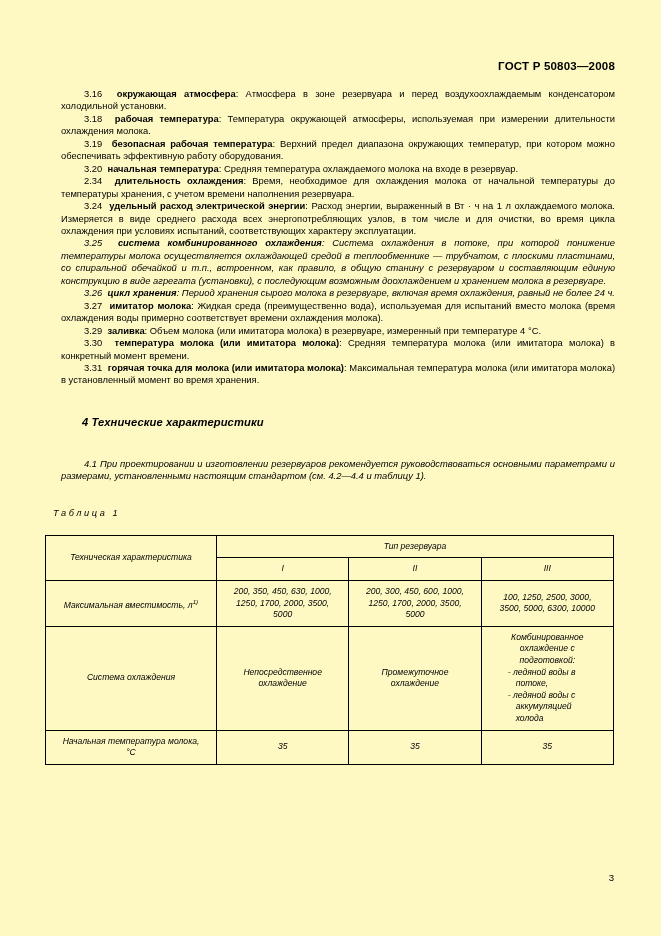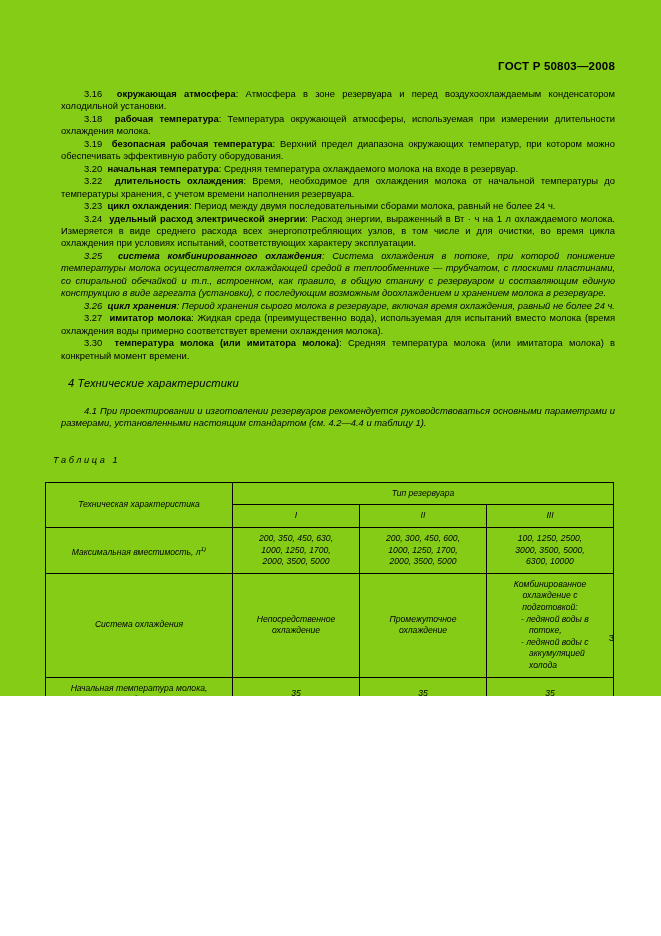--- a/index.html
+++ b/index.html
@@ -3,22 +3,22 @@
 <meta charset="utf-8">
 <style>
   html, body {
     margin: 0;
     padding: 0;
     background: #ffffff;
   }
   .page {
     position: relative;
     width: 661px;
-    height: 696px;
-    background: #84cc16;
+    height: 936px;
+    background: #fef9c3;
     font-family: "Liberation Sans", sans-serif;
     color: #000000;
     overflow: hidden;
   }
   .header {
     position: absolute;
     top: 60px;
     right: 46px;
     font-size: 11.5px;
     font-weight: bold;
@@ -42,23 +42,23 @@
     font-weight: bold;
   }
   p.ital-para {
     font-style: italic;
   }
   p.ital-para .term {
     font-weight: bold;
     font-style: italic;
   }
   h2.section {
-    margin: 0;
+    margin: 14px;
     font-size: 11.2px;
-    font-weight: normal;
+    font-weight: bold;
     font-style: italic;
     text-indent: 23px;
     letter-spacing: 0.1px;
   }
   .gap-before-h2 { height: 15px; }
   .gap-after-h2 { height: 16px; }
   .gap-before-tablecap { height: 17px; }
   .tbl-caption {
     margin: 8px;
     font-size: 9.2px;
@@ -72,21 +72,21 @@
     width: 569px;
     table-layout: fixed;
     font-size: 8.6px;
     font-style: italic;
   }
   table.spec td {
     border-left: 1px solid #000;
     border-right: 1px solid #000;
     border-top: 1px solid #000;
     border-bottom: 1px solid #000;
-    padding: 5px 20px;
+    padding: 5px 12px;
     text-align: center;
     vertical-align: middle;
     line-height: 11.6px;
   }
   td.c1 { width: 146px; }
   td.c2 { width: 120px; }
   td.c3 { width: 114px; }
   td.c4 { width: 189px; }
   td.no-bottom { border-bottom: none; }
   td.left-align {
@@ -127,36 +127,37 @@
     <p class="para"><span>3.16</span>&nbsp;&nbsp;<span class="term">окружающая атмосфера</span><span>: Атмосфера в зоне резервуара и перед воздухоохлаждаемым кон­денсатором холодильной установки.</span></p>
 
 
     <p class="para"><span>3.18</span>&nbsp;&nbsp;<span class="term">рабочая температура</span><span>: Температура окружающей атмосферы, используемая при измерении длительности охлаждения молока.</span></p>
 
     <p class="para"><span>3.19</span>&nbsp;&nbsp;<span class="term">безопасная рабочая температура</span><span>: Верхний предел диапазона окружающих температур, при котором можно обеспечивать эффективную работу оборудования.</span></p>
 
     <p class="para"><span>3.20</span>&nbsp;&nbsp;<span class="term">начальная температура</span><span>: Средняя температура охлаждаемого молока на входе в резервуар.</span></p>
 
 
-    <p class="para"><span>3.22</span>&nbsp;&nbsp;<span class="term">длительность охлаждения</span><span>: Время, необходимое для охлаждения молока от начальной температуры до температуры хранения, с учетом времени наполнения резервуара.</span></p>
-
-    <p class="para"><span>3.23</span>&nbsp;&nbsp;<span class="term">цикл охлаждения</span><span>: Период между двумя последовательными сборами молока, равный не более 24 ч.</span></p>
+    <p class="para"><span>2.34</span>&nbsp;&nbsp;<span class="term">длительность охлаждения</span><span>: Время, необходимое для охлаждения молока от начальной температуры до температуры хранения, с учетом времени наполнения резервуара.</span></p>
+
 
     <p class="para"><span>3.24</span>&nbsp;&nbsp;<span class="term">удельный расход электрической энергии</span><span>: Расход энергии, выраженный в Вт · ч на 1 л охлаждаемого молока. Измеряется в виде среднего расхода всех энергопотребляющих узлов, в том чис­ле и для очистки, во время цикла охлаждения при условиях испытаний, соответствующих характеру экс­плуатации.</span></p>
 
     <p class="para ital-para"><span>3.25</span>&nbsp;&nbsp;<span class="term">система комбинированного охлаждения</span><span>: Система охлаждения в потоке, при которой понижение температуры молока осуществляется охлаждающей средой в теплообменнике — труб­чатом, с плоскими пластинами, со спиральной обечайкой и т.п., встроенном, как правило, в общую станину с резервуаром и составляющим единую конструкцию в виде агрегата (установки), с после­дующим возможным доохлаждением и хранением молока в резервуаре.</span></p>
 
     <p class="para ital-para"><span>3.26</span>&nbsp;&nbsp;<span class="term">цикл хранения</span><span>: Период хранения сырого молока в резервуаре, включая время охлаждения, равный не более 24 ч.</span></p>
 
     <p class="para"><span>3.27</span>&nbsp;&nbsp;<span class="term">имитатор молока</span><span>: Жидкая среда (преимущественно вода), используемая для испытаний вместо молока (время охлаждения воды примерно соответствует времени охлаждения молока).</span></p>
 
 
+    <p class="para"><span>3.29</span>&nbsp;&nbsp;<span class="term">заливка</span><span>: Объем молока (или имитатора молока) в резервуаре, измеренный при температуре 4 °С.</span></p>
 
     <p class="para"><span>3.30</span>&nbsp;&nbsp;<span class="term">температура молока (или имитатора молока)</span><span>: Средняя температура молока (или имитато­ра молока) в конкретный момент времени.</span></p>
 
+    <p class="para"><span>3.31</span>&nbsp;&nbsp;<span class="term">горячая точка для молока (или имитатора молока)</span><span>: Максимальная температура молока (или имитатора молока) в установленный момент во время хранения.</span></p>
 
     <div class="gap-before-h2"></div>
 
     <h2 class="section">4  Технические характеристики</h2>
 
     <div class="gap-after-h2"></div>
 
     <p class="para ital-para">4.1  При проектировании и изготовлении резервуаров рекомендуется руководствоваться основными параметрами и размерами, установленными настоящим стандартом (см. 4.2—4.4 и таб­лицу 1).</p>
 
     <div class="gap-before-tablecap"></div>

